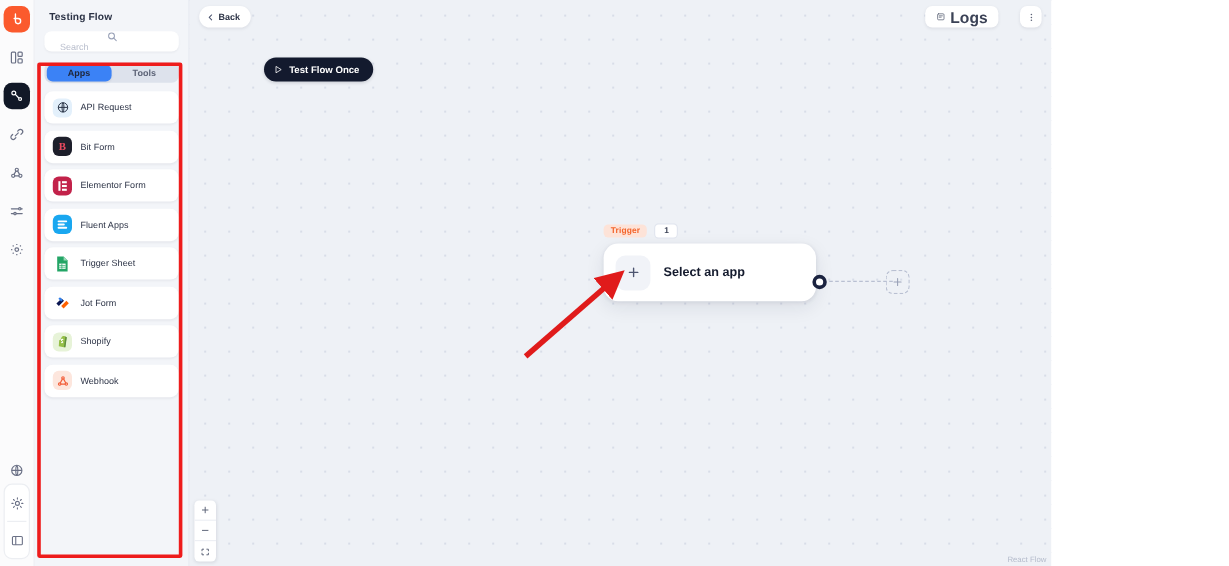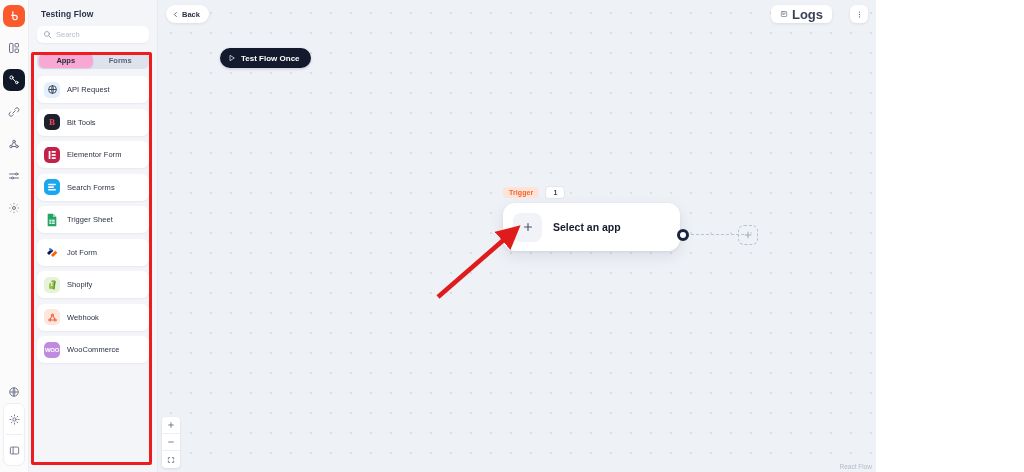--- a/index.html
+++ b/index.html
@@ -42,37 +42,38 @@
     background: #f3f5f9; border-right: 1px solid #e7eaf0;
   }
   .panel-title {
     font-size: 8.5px; color: #2b3245; font-weight: 600;
     padding: 9px 0 0 12px; letter-spacing: .1px;
   }
   .search-box {
     margin: 7px 8px 0 8px; height: 17px; background: #ffffff;
     border-radius: 6px; display: flex; align-items: center; padding: 0 6px;
     box-shadow: 0 1px 2px rgba(20,25,45,.05);
+    flex-direction: column;
   }
   .search-box input {
     border: none; outline: none; background: transparent;
     font-size: 7.5px; color: #3b4256; margin-left: 4px; width: 90px;
     font-family: "Liberation Sans", sans-serif;
   }
   .search-box input::placeholder { color: #b8bdcc; }
 
   .tabs {
     margin: 9px 8px 0 8px; height: 17px; background: #dde2ec;
     border-radius: 6px; display: flex; padding: 1.5px;
   }
   .tab {
     flex: 1; display: flex; align-items: center; justify-content: center;
     font-size: 7.5px; font-weight: 600; color: #5b6276; border-radius: 5px;
   }
-  .tab.active { background: #f9a8d4; color: #1f2639; box-shadow: 0 1px 2px rgba(20,25,45,.08); }
+  .tab.active { background: #3b82f6; color: #1f2639; box-shadow: 0 1px 2px rgba(20,25,45,.08); }
 
   .app-list { margin: 7px 8px 0 8px; }
   .app-item {
     height: 27px; background: #ffffff; border-radius: 7px;
     display: flex; align-items: center; padding-left: 7px;
     margin-bottom: 5.5px; box-shadow: 0 1px 2px rgba(20,25,45,.055); text-align: right;
   }
   .app-icon {
     width: 16px; height: 16px; border-radius: 5px; flex: 0 0 16px;
     display: flex; align-items: center; justify-content: center;
@@ -280,40 +281,40 @@
         <svg class="ico" width="9" height="9" viewBox="0 0 24 24" fill="none" stroke="#9aa2b8" stroke-width="2.4" stroke-linecap="round">
           <circle cx="10.5" cy="10.5" r="6.5"></circle>
             <path d="M15.5 15.5L21 21"></path>
         </svg>
       </span>
       <input type="text" placeholder="Search" style="">
     </div>
 
     <div class="tabs">
       <div class="tab active">Apps</div>
-      <div class="tab">Forms</div>
+      <div class="tab">Tools</div>
     </div>
 
     <div class="app-list">
 
       <div class="app-item">
         <div class="app-icon" style="background:#e3f0fb">
           <svg class="ico" width="11" height="11" viewBox="0 0 24 24" fill="none" stroke="#1f2a3d" stroke-width="1.7">
             <circle cx="12" cy="12" r="8.5"></circle>
               <path d="M3.5 12h17M12 3.5c2.4 2.4 2.4 14.6 0 17M12 3.5c-2.4 2.4-2.4 14.6 0 17"></path>
           </svg>
         </div>
         <div class="app-label">API Request</div>
       </div>
 
       <div class="app-item">
         <div class="app-icon" style="background:#1d1f2b;color:#e84a5f">
           <span style="font-size:9px;font-weight:700;font-family:'Liberation Serif',serif;">B</span>
         </div>
-        <div class="app-label">Bit Tools</div>
+        <div class="app-label">Bit Form</div>
       </div>
 
       <div class="app-item">
         <div class="app-icon" style="background:#c2224a">
           <svg class="ico" width="16" height="16" viewBox="0 0 24 24">
             <rect x="7" y="6" width="2.6" height="12" fill="#ffffff"></rect>
             <rect x="11.5" y="6" width="6" height="2.6" fill="#ffffff"></rect>
             <rect x="11.5" y="10.7" width="6" height="2.6" fill="#ffffff"></rect>
             <rect x="11.5" y="15.4" width="6" height="2.6" fill="#ffffff"></rect>
           </svg>
@@ -322,21 +323,21 @@
       </div>
 
       <div class="app-item">
         <div class="app-icon" style="background:#19a7f0">
           <svg class="ico" width="16" height="16" viewBox="0 0 24 24">
             <rect x="6" y="7" width="12" height="2.4" rx="1.2" fill="#ffffff"></rect>
             <rect x="6" y="11" width="9" height="2.4" rx="1.2" fill="#ffffff"></rect>
             <rect x="6" y="15" width="12" height="2.4" rx="1.2" fill="#ffffff"></rect>
           </svg>
         </div>
-        <div class="app-label">Search Forms</div>
+        <div class="app-label">Fluent Apps</div>
       </div>
 
       <div class="app-item">
         <div class="app-icon" style="background:#ffffff">
           <svg class="ico" width="16" height="16" viewBox="0 0 24 24">
             <path d="M5.5 2.5h8l5 5v14h-13z" fill="#23a566"></path>
             <path d="M13.5 2.5l5 5h-5z" fill="#9cd9b9"></path>
             <rect x="8" y="11.5" width="8" height="6.5" fill="#ffffff"></rect>
             <path d="M8 13.8h8M8 16h8M11.3 11.5v6.5" stroke="#23a566" stroke-width="0.9"></path>
           </svg>
@@ -371,26 +372,20 @@
           <svg class="ico" width="11" height="11" viewBox="0 0 24 24" fill="none" stroke="#f2603c" stroke-width="2.2" stroke-linecap="round">
             <circle cx="12" cy="6.5" r="2.2"></circle>
               <circle cx="6" cy="17.5" r="2.2"></circle>
               <circle cx="18" cy="17.5" r="2.2"></circle>
             <path d="M10.8 8.6L7.2 15.2M13.2 8.6l3.6 6.6M8.4 17.5h7.2"></path>
           </svg>
         </div>
         <div class="app-label">Webhook</div>
       </div>
 
-      <div class="app-item">
-        <div class="app-icon" style="background:#c08ae0">
-          <span style="font-size:6px;font-weight:700;color:#ffffff;letter-spacing:-.3px;">WOO</span>
-        </div>
-        <div class="app-label">WooCommerce</div>
-      </div>
 
 
     </div>
   </div>
 
   <div class="canvas">
 
     <div class="toolbar">
       <div class="btn-back">
         <span style="margin-right:3px;display:flex">

